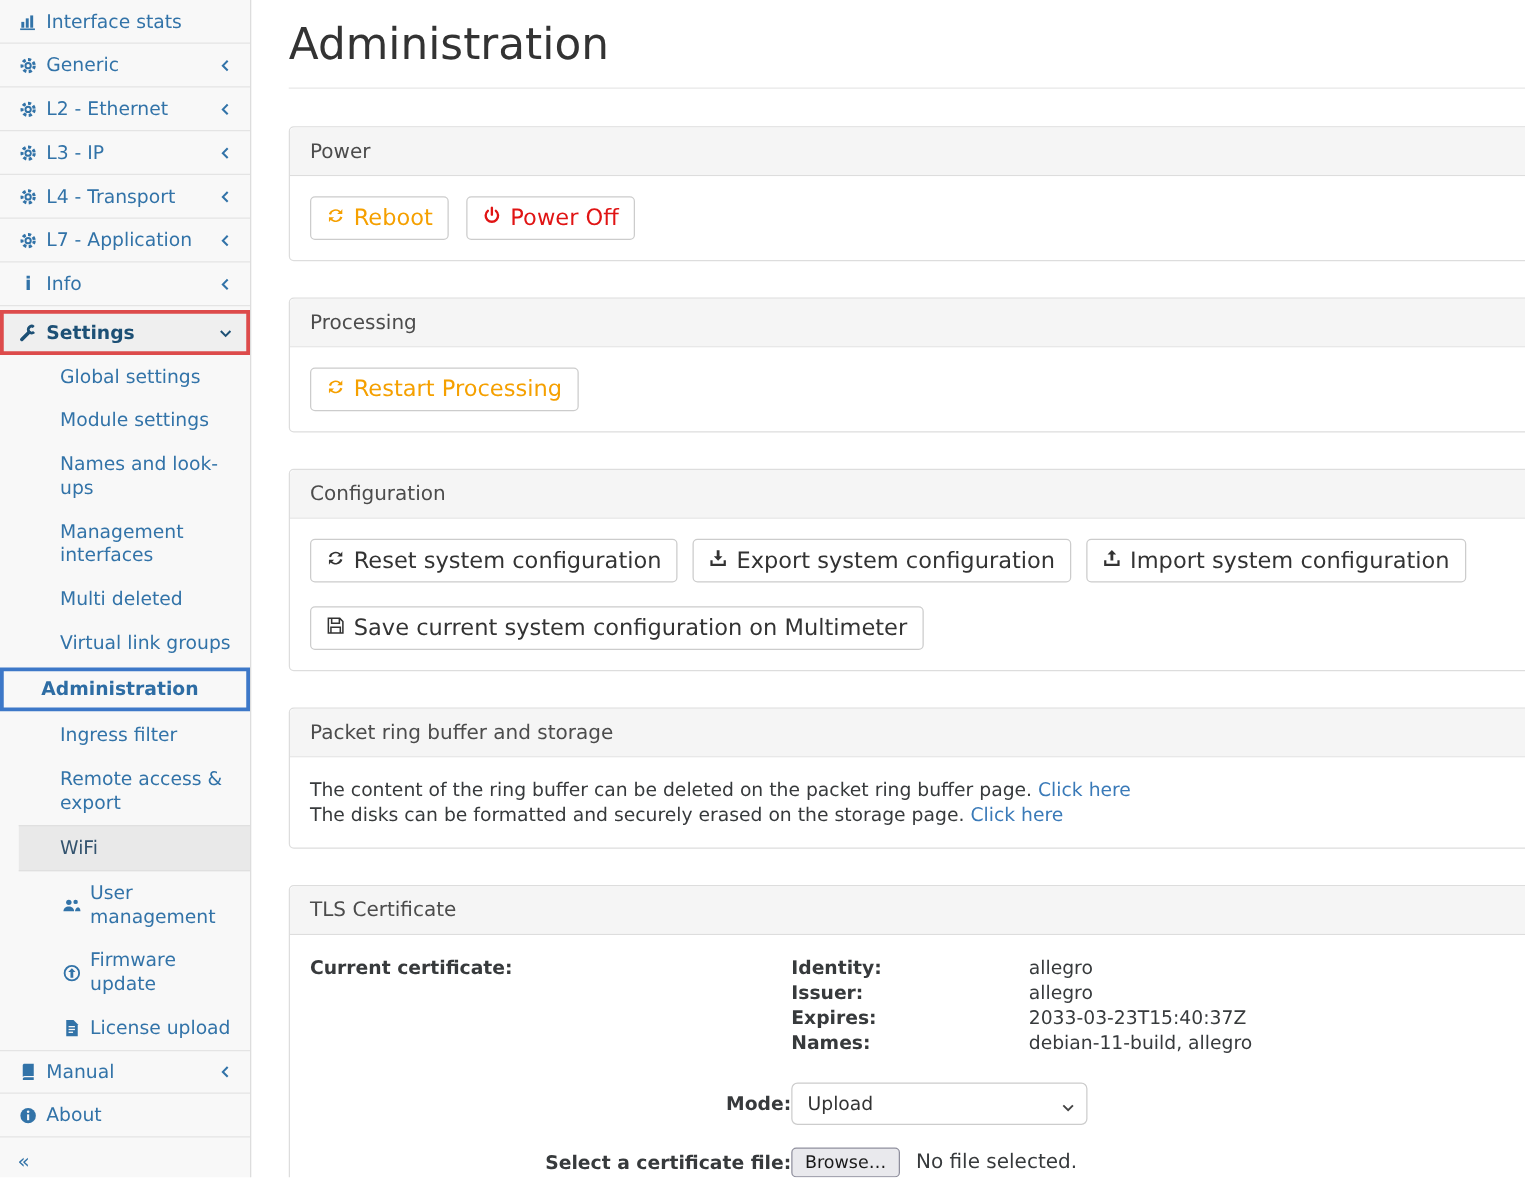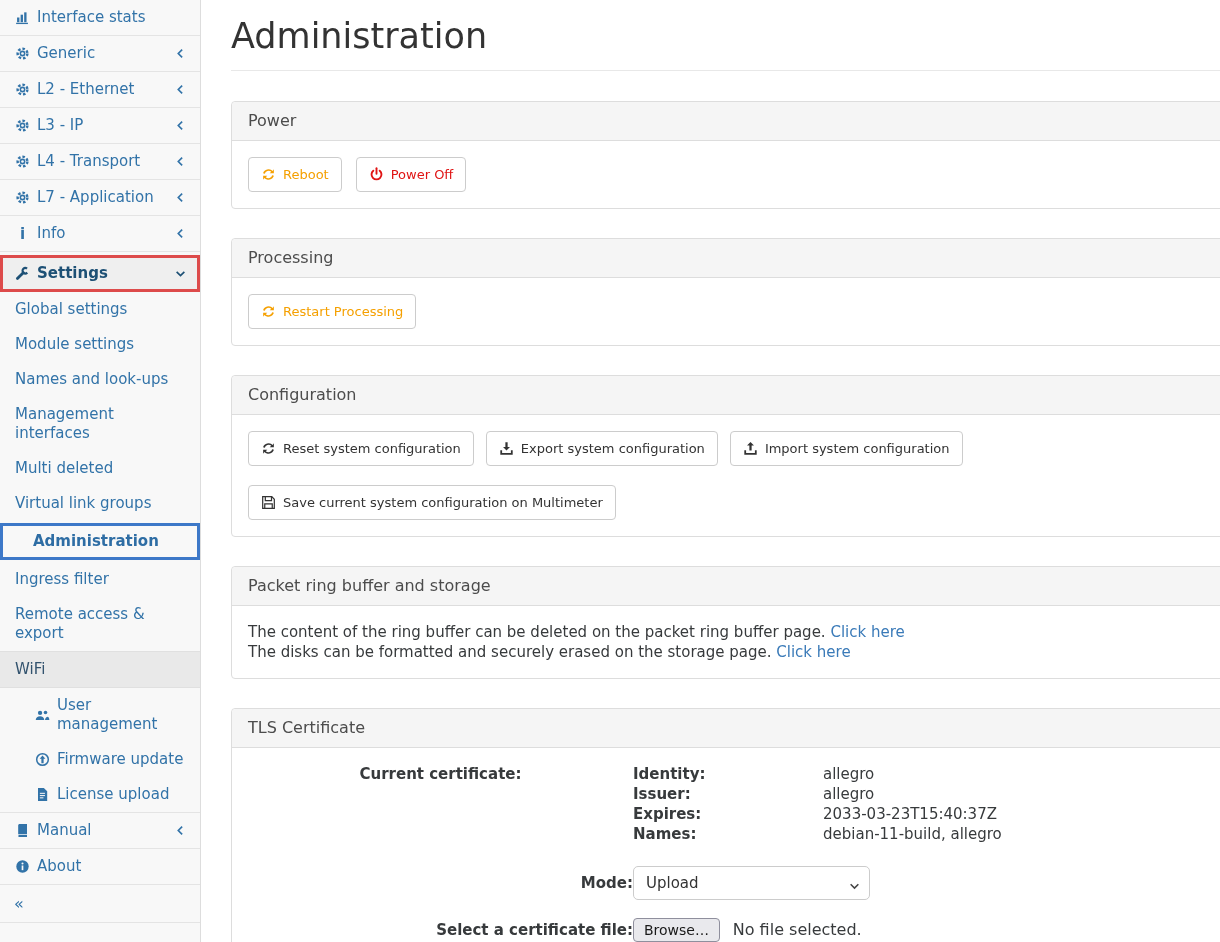--- a/index.html
+++ b/index.html
@@ -20,21 +20,21 @@
   .top { padding:8px 14px; border-bottom:1px solid #e4e4e4; min-height:35px; }
   .nicon { width:17px; margin-right:6px; display:inline-flex; justify-content:center; align-items:center; flex:none; }
   .nicon svg { width:15px; height:15px; }
   .chev { width:11px; flex:none; display:inline-flex; }
   .chev svg { width:11px; height:11px; }
   .info-i { font-weight:bold; font-size:15px; }
   .settings-row {
     border:3px solid #dd4b4b; background:#efefef; font-weight:bold;
     color:#1d5075; padding:6px 11px; margin-top:3px; min-height:36px;justify-content:space-between;
   }
-  .sub { padding:8px 14px 8px 15px; }
+  .sub { padding:8px 14px 8px 33px;margin-left:15px; }
   .sub.has-icon { padding-left:34px; }
   .admin-row {
     border:3px solid #3d78c8; font-weight:bold; color:#2e6da4;
     padding:6px 11px 6px 30px; margin:2px 0; min-height:35px;
   }
   .wifi-row {
     background:#e9e9e9; color:#33536e;
     border-top:1px solid #e0e0e0; border-bottom:1px solid #e0e0e0;
   }
   .collapse-row { padding:9px 14px; border-bottom:1px solid #e4e4e4; color:#3273a8; font-size:16px; }
@@ -44,36 +44,36 @@
   .content-inner { width:1200px; }
   h1.page-title { margin:0 0 14px; font-size:35px; font-weight:400; color:#333; line-height:1.15; }
   hr.title-rule { border:none; border-top:1px solid #e8e8e8; margin:0 0 30px; }
   .card { border:1px solid #ddd; border-radius:4px; margin-bottom:29px; background:#fff; }
   .card-h {
     background:#f5f5f5; border-bottom:1px solid #ddd; padding:9px 16px;
     font-size:16px; color:#4c4c4c; border-radius:4px 4px 0 0; line-height:20px;
   }
   .card-b { padding:16px; font-size:15px; color:#373a3c; line-height:20px; }
   .btn {
-    display:inline-flex; align-items:center; gap:7px; background:#fff;
+    display:inline-flex; align-items:flex-start; gap:7px; background:#fff;
     border:1px solid #ccc; border-radius:4px; padding:7px 12px;
-    font-size:13px; color:#333; cursor:pointer; font-family:inherit; line-height:19px;
+    font-size:18px; color:#333; cursor:pointer; font-family:inherit; line-height:19px;
   }
   .btn svg { width:15px; height:15px; flex:none; }
   .btn-warn { color:#f5a000; }
   .btn-danger { color:#e01414; }
   .btn-row { display:flex; gap:12px; flex-wrap:nowrap; }
   .mt { margin-top:19px; }
   .gap14 { display:flex; gap:14px; }
   a.link { color:#3a7ab8; text-decoration:none; cursor:pointer; }
   
   .frow { display:flex; align-items:center; margin-bottom:18px; }
   .frow.start { align-items:flex-start; margin-bottom:22px; }
   .flabel { width:385px; flex:none; text-align:right; font-weight:bold; color:#373a3c; }
-  .flabel.left { text-align:center; }
+  .flabel.left { text-align:left; }
   .fval { }
   .drow { display:flex; line-height:20px; }
   .dlabel { width:190px; flex:none; font-weight:bold; }
   .select-wrap { position:relative; width:237px; }
   select.mode-select {
     width:237px; height:34px; padding:5px 32px 5px 12px; border:1px solid #ccc;
     border-radius:5px; background:#fff; font-size:15px; color:#333;
     appearance:none; -webkit-appearance:none; font-family:inherit;
   }
   .select-chev { position:absolute; right:10px; top:11px; pointer-events:none; color:#444; }

